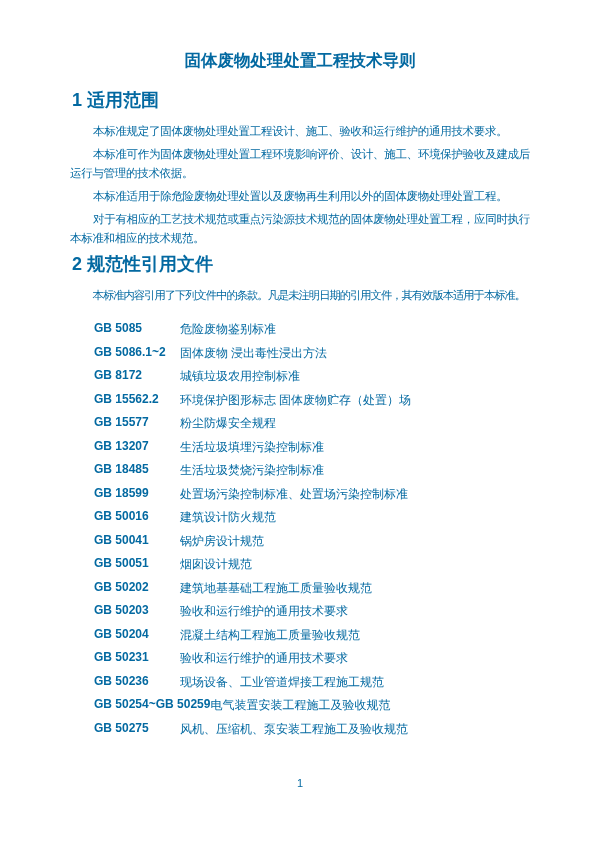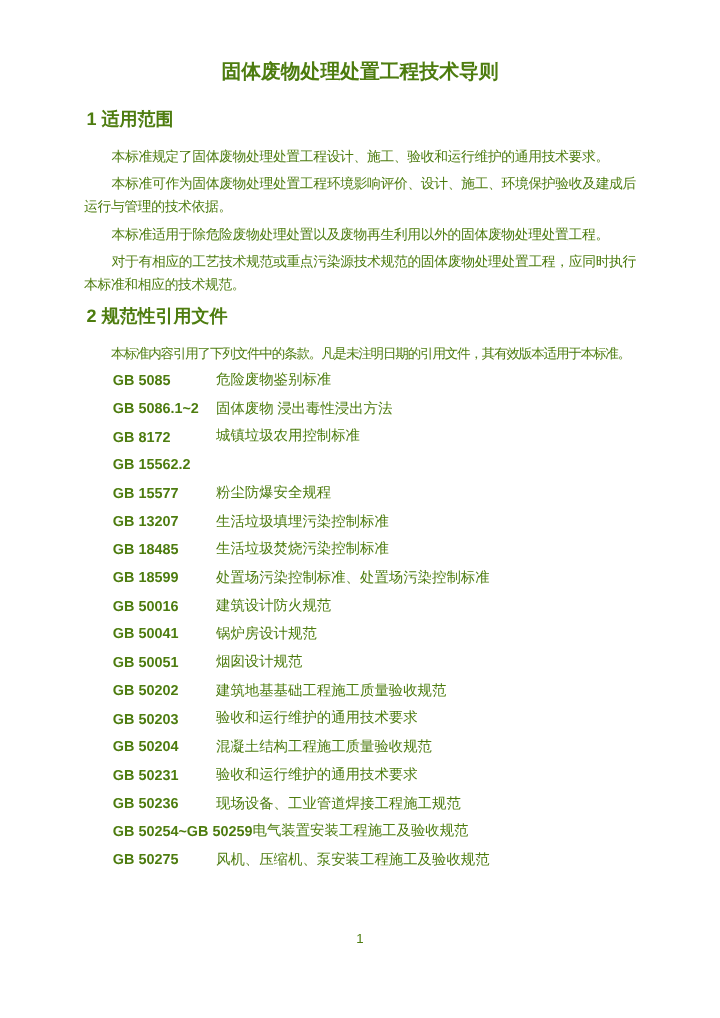--- a/index.html
+++ b/index.html
@@ -5,64 +5,64 @@
   html, body {
     margin: 0;
     padding: 0;
     background: #ffffff;
   }
   .page {
     position: relative;
     width: 600px;
     height: 848px;
     background: #ffffff;
-    color: #4d7c0f;
+    color: #0369a1;
     box-sizing: border-box;
     padding: 50px 70px 0 70px;
     overflow: hidden;
     font-family: "Liberation Serif", "DejaVu Serif", serif;
   }
   .doc-title {
     font-family: "Liberation Sans", "DejaVu Sans", sans-serif;
     font-weight: bold;
     font-size: 16.5px;
     line-height: 20px;
     text-align: center;
     margin: 0;
   }
   .section-heading {
     font-family: "Liberation Sans", "DejaVu Sans", sans-serif;
     font-weight: bold;
-    font-size: 15px;
+    font-size: 18px;
     line-height: 20px;
     margin: 12px 0 12px 2px;
   }
   .section-heading.mt-lg { margin-top: 20px; }
   .section-heading.mt-sm { margin-top: 6px; }
   .body-para {
     font-size: 11.5px;
     line-height: 19px;
     letter-spacing: -0.3px;
     text-align: justify;
     text-indent: 2em;
     margin: 0 0 4px 0;
   }
   .intro-para {
     white-space: nowrap;
     letter-spacing: -1px;
     font-size: 11.3px;
-    margin-bottom: 0;
+    margin-bottom: 16px;
   }
   .ref-list {
     margin: 0;
     padding: 0;
   }
   .ref-row {
     display: flex;
-    align-items: center;
+    align-items: flex-start;
     height: 23.5px;
     margin-left: 24px;
   }
   .ref-code {
     font-family: "Liberation Sans", "DejaVu Sans", sans-serif;
     font-weight: bold;
     font-size: 12px;
     min-width: 86px;
     flex-shrink: 0;
     white-space: nowrap;
@@ -111,20 +111,21 @@
     <span class="ref-title">固体废物 浸出毒性浸出方法</span>
   </div>
 
   <div class="ref-row">
     <span class="ref-code">GB 8172</span>
     <span class="ref-title">城镇垃圾农用控制标准</span>
   </div>
 
   <div class="ref-row">
     <span class="ref-code">GB 15562.2</span>
+    <span class="ref-title">环境保护图形标志 固体废物贮存（处置）场</span>
   </div>
 
   <div class="ref-row">
     <span class="ref-code">GB 15577</span>
     <span class="ref-title">粉尘防爆安全规程</span>
   </div>
 
   <div class="ref-row">
     <span class="ref-code">GB 13207</span>
     <span class="ref-title">生活垃圾填埋污染控制标准</span>

